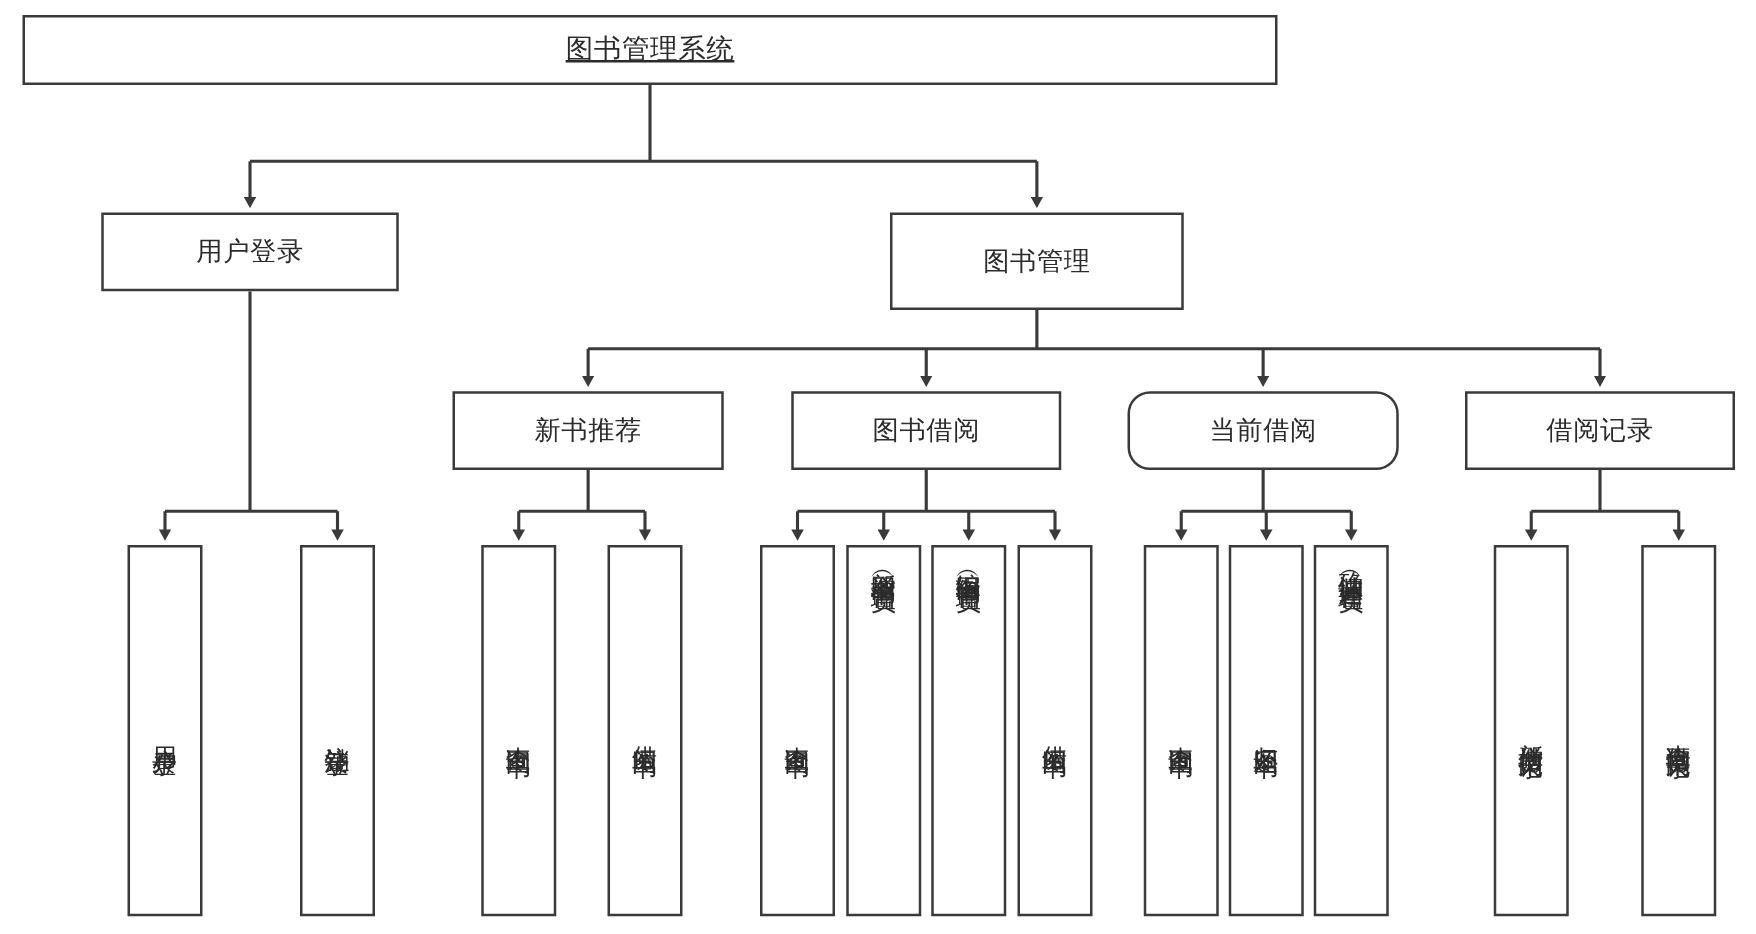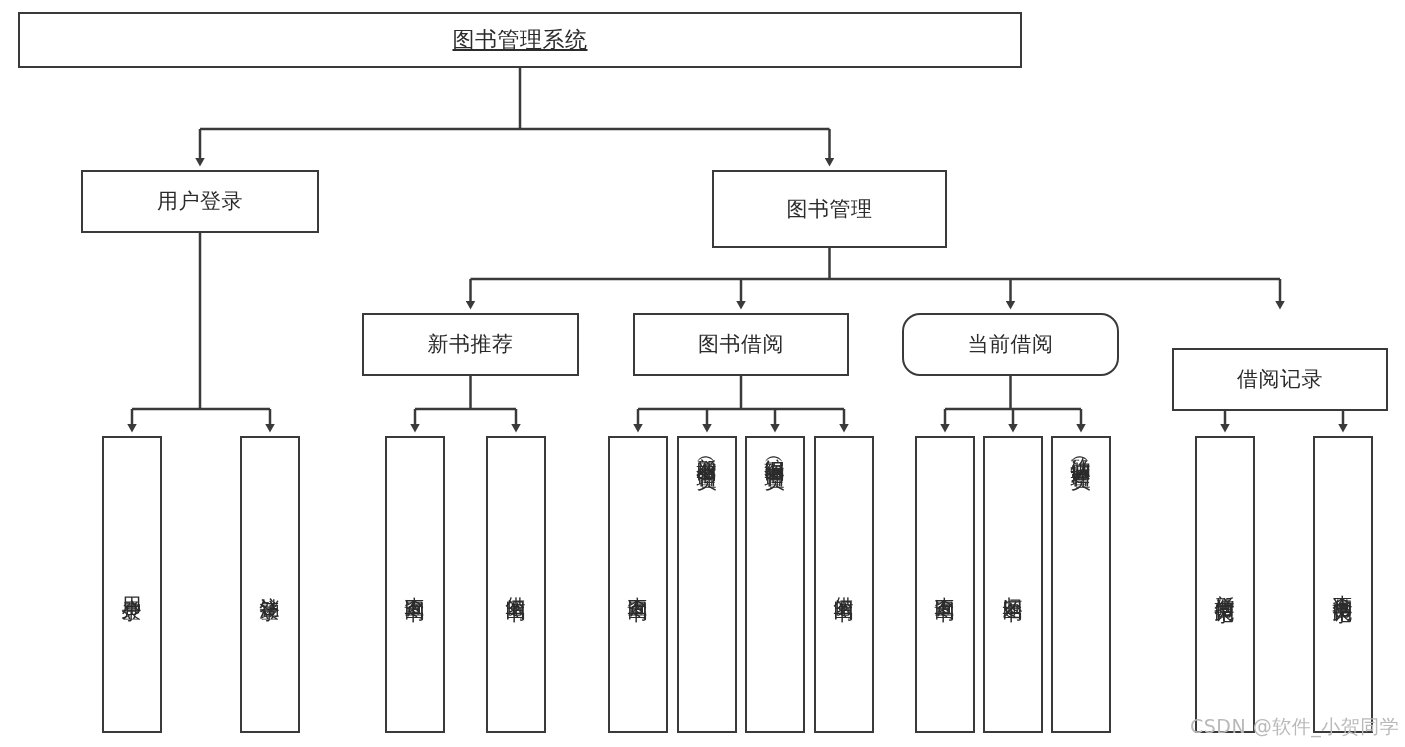--- a/index.html
+++ b/index.html
@@ -136,21 +136,21 @@
       </div>
       <div class="node horiz" style="left: 362px; top: 313px; width: 217px; height: 63px; font-family: Liberation Serif, serif;">
         <span class="label">新书推荐</span>
       </div>
       <div class="node horiz" style="left: 633px; top: 313px; width: 216px; height: 63px;">
         <span class="label">图书借阅</span>
       </div>
       <div class="node horiz" style="left: 902px; top: 313px; width: 217px; height: 63px; border-radius: 18px;">
         <span class="label">当前借阅</span>
       </div>
-      <div class="node horiz" style="left: 1172px; top: 313px; width: 216px; height: 63px; margin-top: 35px;">
+      <div class="node horiz" style="left: 1172px; top: 313px; width: 216px; height: 63px;">
         <span class="label">借阅记录</span>
       </div>
       <div class="node vert centered" style="left: 102px; top: 436px; width: 60px; height: 297px;">
         <span class="label">用户登录</span>
       </div>
       <div class="node vert centered" style="left: 240px; top: 436px; width: 60px; height: 297px;">
         <span class="label">注销登录</span>
       </div>
       <div class="node vert centered" style="left: 385px; top: 436px; width: 60px; height: 297px;">
         <span class="label">查询图书</span>
@@ -180,15 +180,14 @@
         <span class="label">确认归还（管理员）</span>
       </div>
       <div class="node vert centered" style="left: 1195px; top: 436px; width: 60px; height: 297px;">
         <span class="label">新增借阅记录</span>
       </div>
       <div class="node vert centered" style="left: 1313px; top: 436px; width: 60px; height: 297px;">
         <span class="label">查询借阅记录</span>
       </div>
     </div>
 
-  <div class="watermark" style="left: 1190px; top: 714px;">CSDN @软件_小贺同学</div>
 
 </div>
 
 </body></html>

